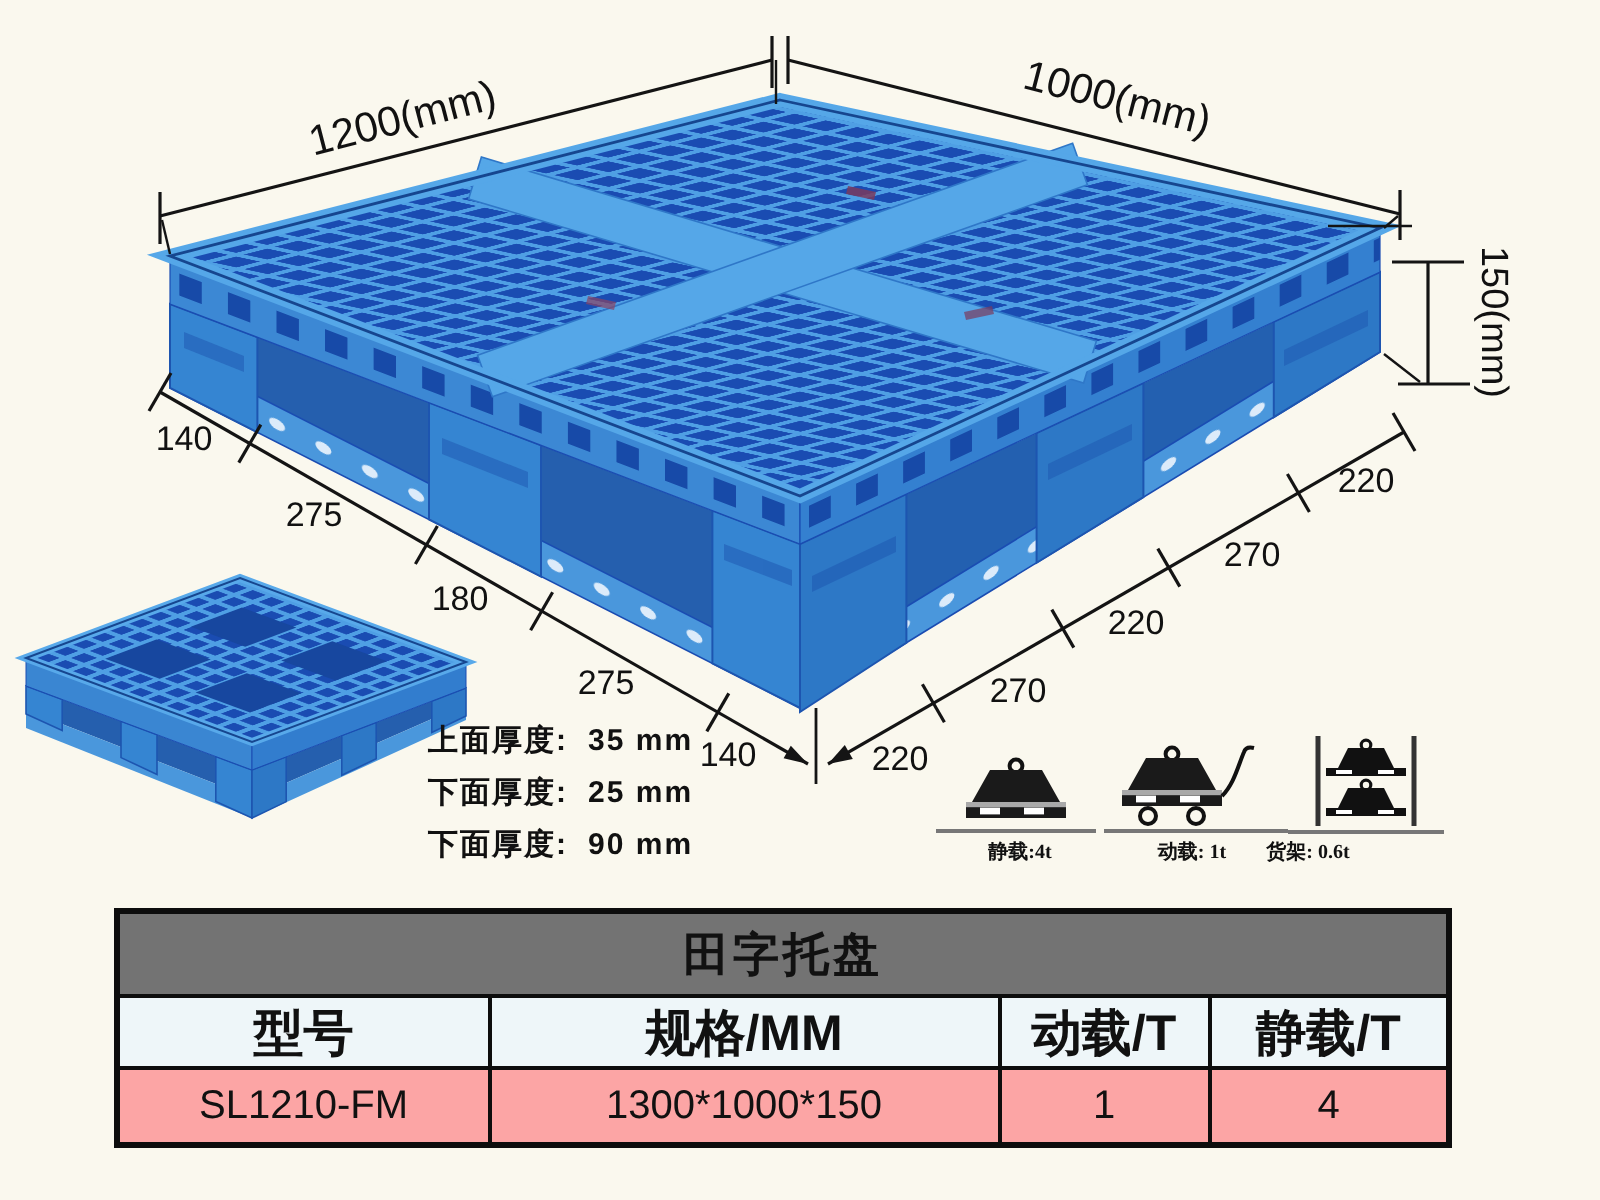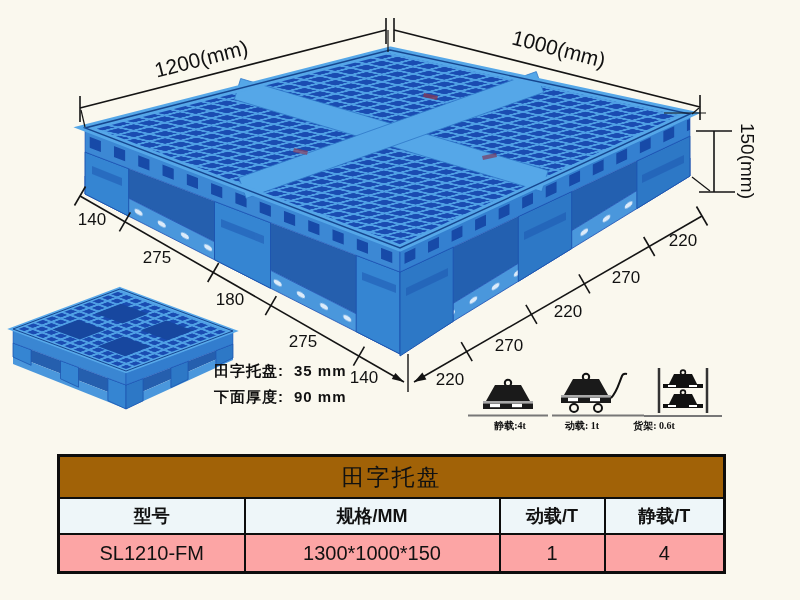--- a/index.html
+++ b/index.html
@@ -13,22 +13,22 @@
   
   .spec-notes{left:214px;top:358px;font-size:15px;font-weight:bold;line-height:26px;letter-spacing:1px;}
   .spec-notes .row{white-space:nowrap;}
   .spec-notes .val{margin-left:10px;font-weight:bold;text-align:right;}
   
   .load-label{font-size:10px;font-weight:bold;top:419px;text-align:center;white-space:nowrap;font-family:Liberation Serif, serif;}
   
   .spec-table-wrap{left:57px;top:454px;}
   table.spec{border-collapse:collapse;table-layout:fixed;width:666px;border:3px solid #0d0d0d;}
   table.spec th,table.spec td{border:2px solid #0d0d0d;text-align:center;padding:0;}
-  .t-title{background:#a16207;height:40px;font-size:23px;font-weight:normal;letter-spacing:2px;}
-  .t-head{background:#eef6f9;height:34px;font-size:18px;font-weight:bold;}
+  .t-title{background:#737373;height:40px;font-size:23px;font-weight:bold;letter-spacing:2px;}
+  .t-head{background:#eef6f9;height:34px;font-size:25px;font-weight:bold;}
   .t-data{background:#fca5a5;height:36px;font-size:20px;font-weight:normal;}
   svg text{font-family:"Liberation Sans","DejaVu Sans",sans-serif;}
   .dimtxt{font-size:17px;fill:#111;}
   .dimtxt-big{font-size:21px;fill:#111;}
 </style>
 </head>
 <body>
 
 <svg class="abs" style="left:0;top:0" width="800" height="452" viewBox="0 0 800 452">
   <defs>
@@ -196,21 +196,24 @@
     <text class="dimtxt" x="450" y="385">220</text>
     <text class="dimtxt" x="509" y="351">270</text>
     <text class="dimtxt" x="568" y="317">220</text>
     <text class="dimtxt" x="626" y="283">270</text>
     <text class="dimtxt" x="683" y="246">220</text>
   </g>
 </svg>
 
 <div class="abs spec-notes">
   <div class="row">
-    <span>田字托盘:</span><span class="val">35 mm</span>
+    <span>上面厚度:</span><span class="val">35 mm</span>
+  </div>
+  <div class="row">
+    <span>下面厚度:</span><span class="val">25 mm</span>
   </div>
   <div class="row">
     <span>下面厚度:</span><span class="val">90 mm</span>
   </div>
 </div>
 
 <svg class="abs" style="left:468px;top:377px" width="80" height="42" viewBox="0 0 80 42">
   <circle cx="40" cy="6" r="3.2" fill="none" stroke="#111" stroke-width="2"></circle>
   <polygon points="18,24 62,24 53,8 27,8" fill="#1a1a1a"></polygon>
   <rect x="15" y="24" width="50" height="8" fill="#1a1a1a"></rect>
@@ -243,21 +246,21 @@
   <rect x="45" y="19" width="8" height="2" fill="#fff"></rect>
   <circle cx="39" cy="26.5" r="2.4" fill="none" stroke="#111" stroke-width="1.6"></circle>
   <polygon points="25,38 53,38 48,28 30,28" fill="#111"></polygon>
   <rect x="19" y="38" width="40" height="4" fill="#111"></rect>
   <rect x="24" y="39" width="8" height="2" fill="#fff"></rect>
   <rect x="45" y="39" width="8" height="2" fill="#fff"></rect>
   <line x1="0" y1="50" x2="78" y2="50" stroke="#777" stroke-width="2"></line>
 </svg>
 
 <div class="abs load-label" style="left:470px;width:80px">静载:4t</div>
-<div class="abs load-label" style="left:536px;width:92px">动载: 1t</div>
+<div class="abs load-label" style="left:550px;width:92px">动载: 1t</div>
 <div class="abs load-label" style="left:608px;width:92px">货架: 0.6t</div>
 
 <div class="abs spec-table-wrap">
   <table class="spec">
     <colgroup>
         <col style="width:186px">
         <col style="width:255px">
         <col style="width:105px">
         <col style="width:120px">
       </colgroup>

